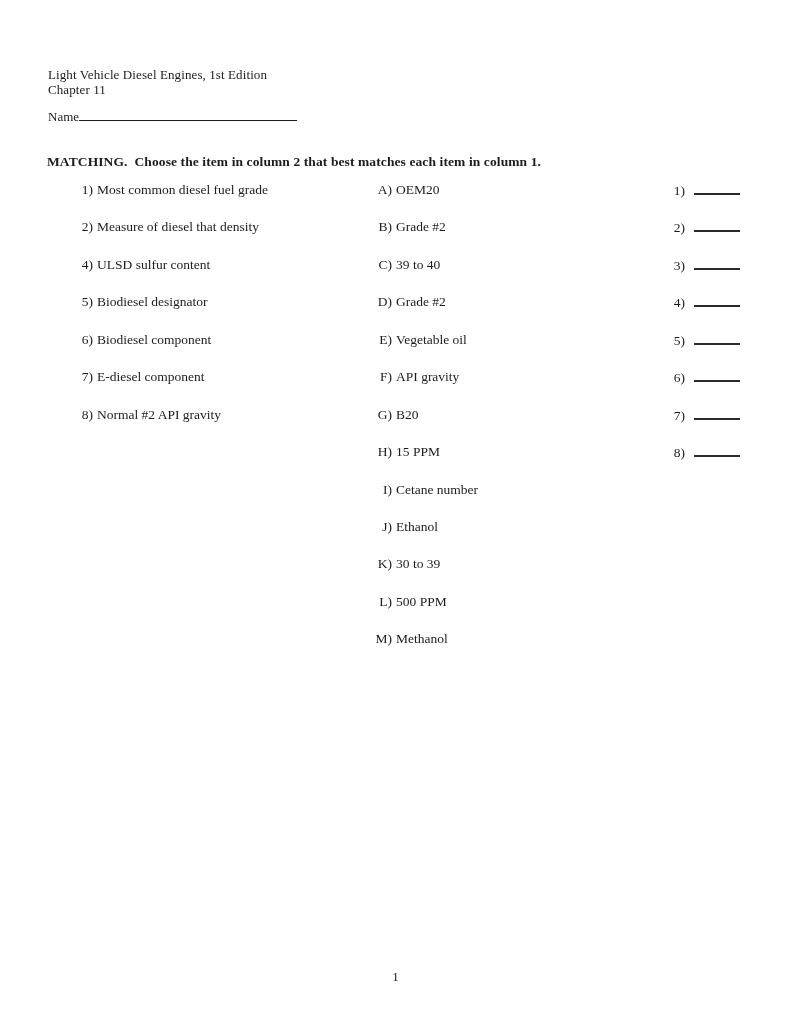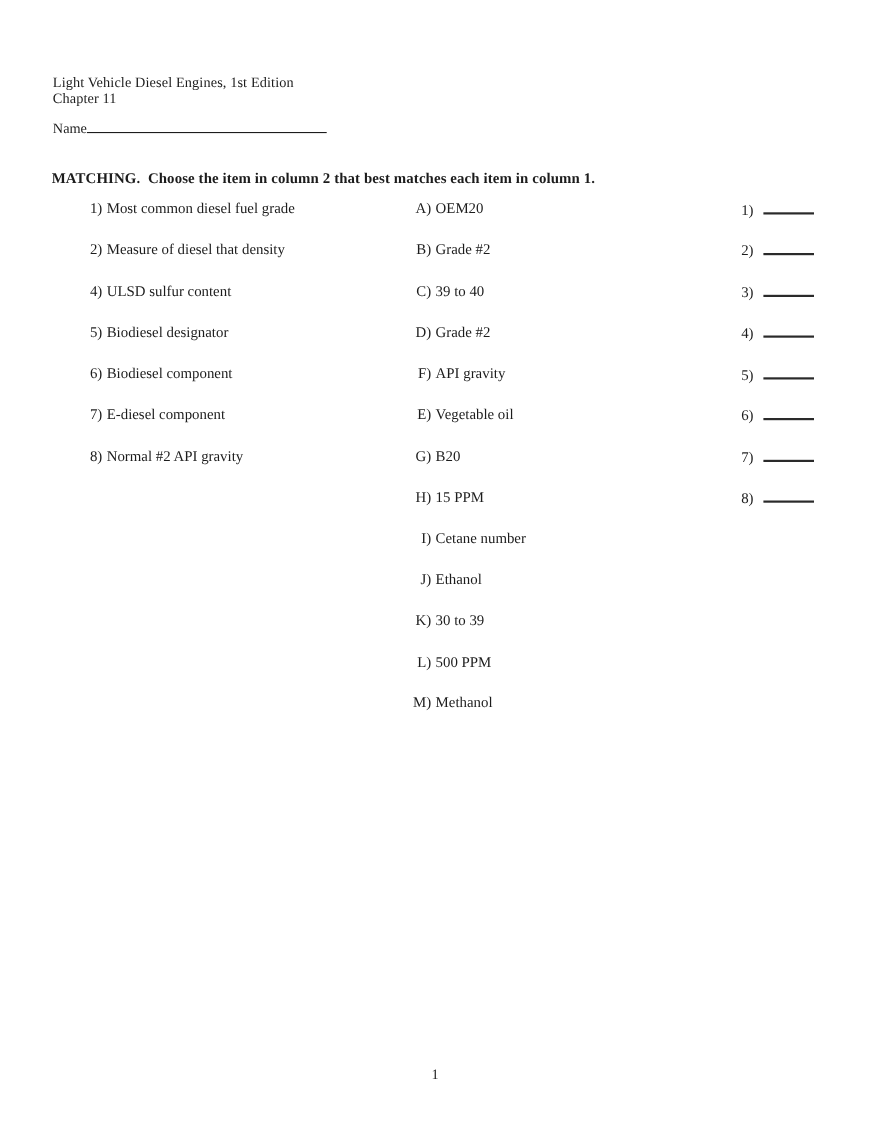--- a/index.html
+++ b/index.html
@@ -125,22 +125,22 @@
       <div class="row"><span class="num-cell">6)</span><span>Biodiesel component</span></div>
       <div class="row"><span class="num-cell">7)</span><span>E-diesel component</span></div>
       <div class="row"><span class="num-cell">8)</span><span>Normal #2 API gravity</span></div>
     </div>
 
     <div class="col col-options">
       <div class="row"><span class="letter-cell">A)</span><span>OEM20</span></div>
       <div class="row"><span class="letter-cell">B)</span><span>Grade #2</span></div>
       <div class="row"><span class="letter-cell">C)</span><span>39 to 40</span></div>
       <div class="row"><span class="letter-cell">D)</span><span>Grade #2</span></div>
+      <div class="row"><span class="letter-cell">E)</span><span>Vegetable oil</span></div>
       <div class="row"><span class="letter-cell">F)</span><span>API gravity</span></div>
-      <div class="row"><span class="letter-cell">E)</span><span>Vegetable oil</span></div>
       <div class="row"><span class="letter-cell">G)</span><span>B20</span></div>
       <div class="row"><span class="letter-cell">H)</span><span>15 PPM</span></div>
       <div class="row"><span class="letter-cell">I)</span><span>Cetane number</span></div>
       <div class="row"><span class="letter-cell">J)</span><span>Ethanol</span></div>
       <div class="row"><span class="letter-cell">K)</span><span>30 to 39</span></div>
       <div class="row"><span class="letter-cell">L)</span><span>500 PPM</span></div>
       <div class="row"><span class="letter-cell">M)</span><span>Methanol</span></div>
     </div>
 
     <div class="col col-answers">

